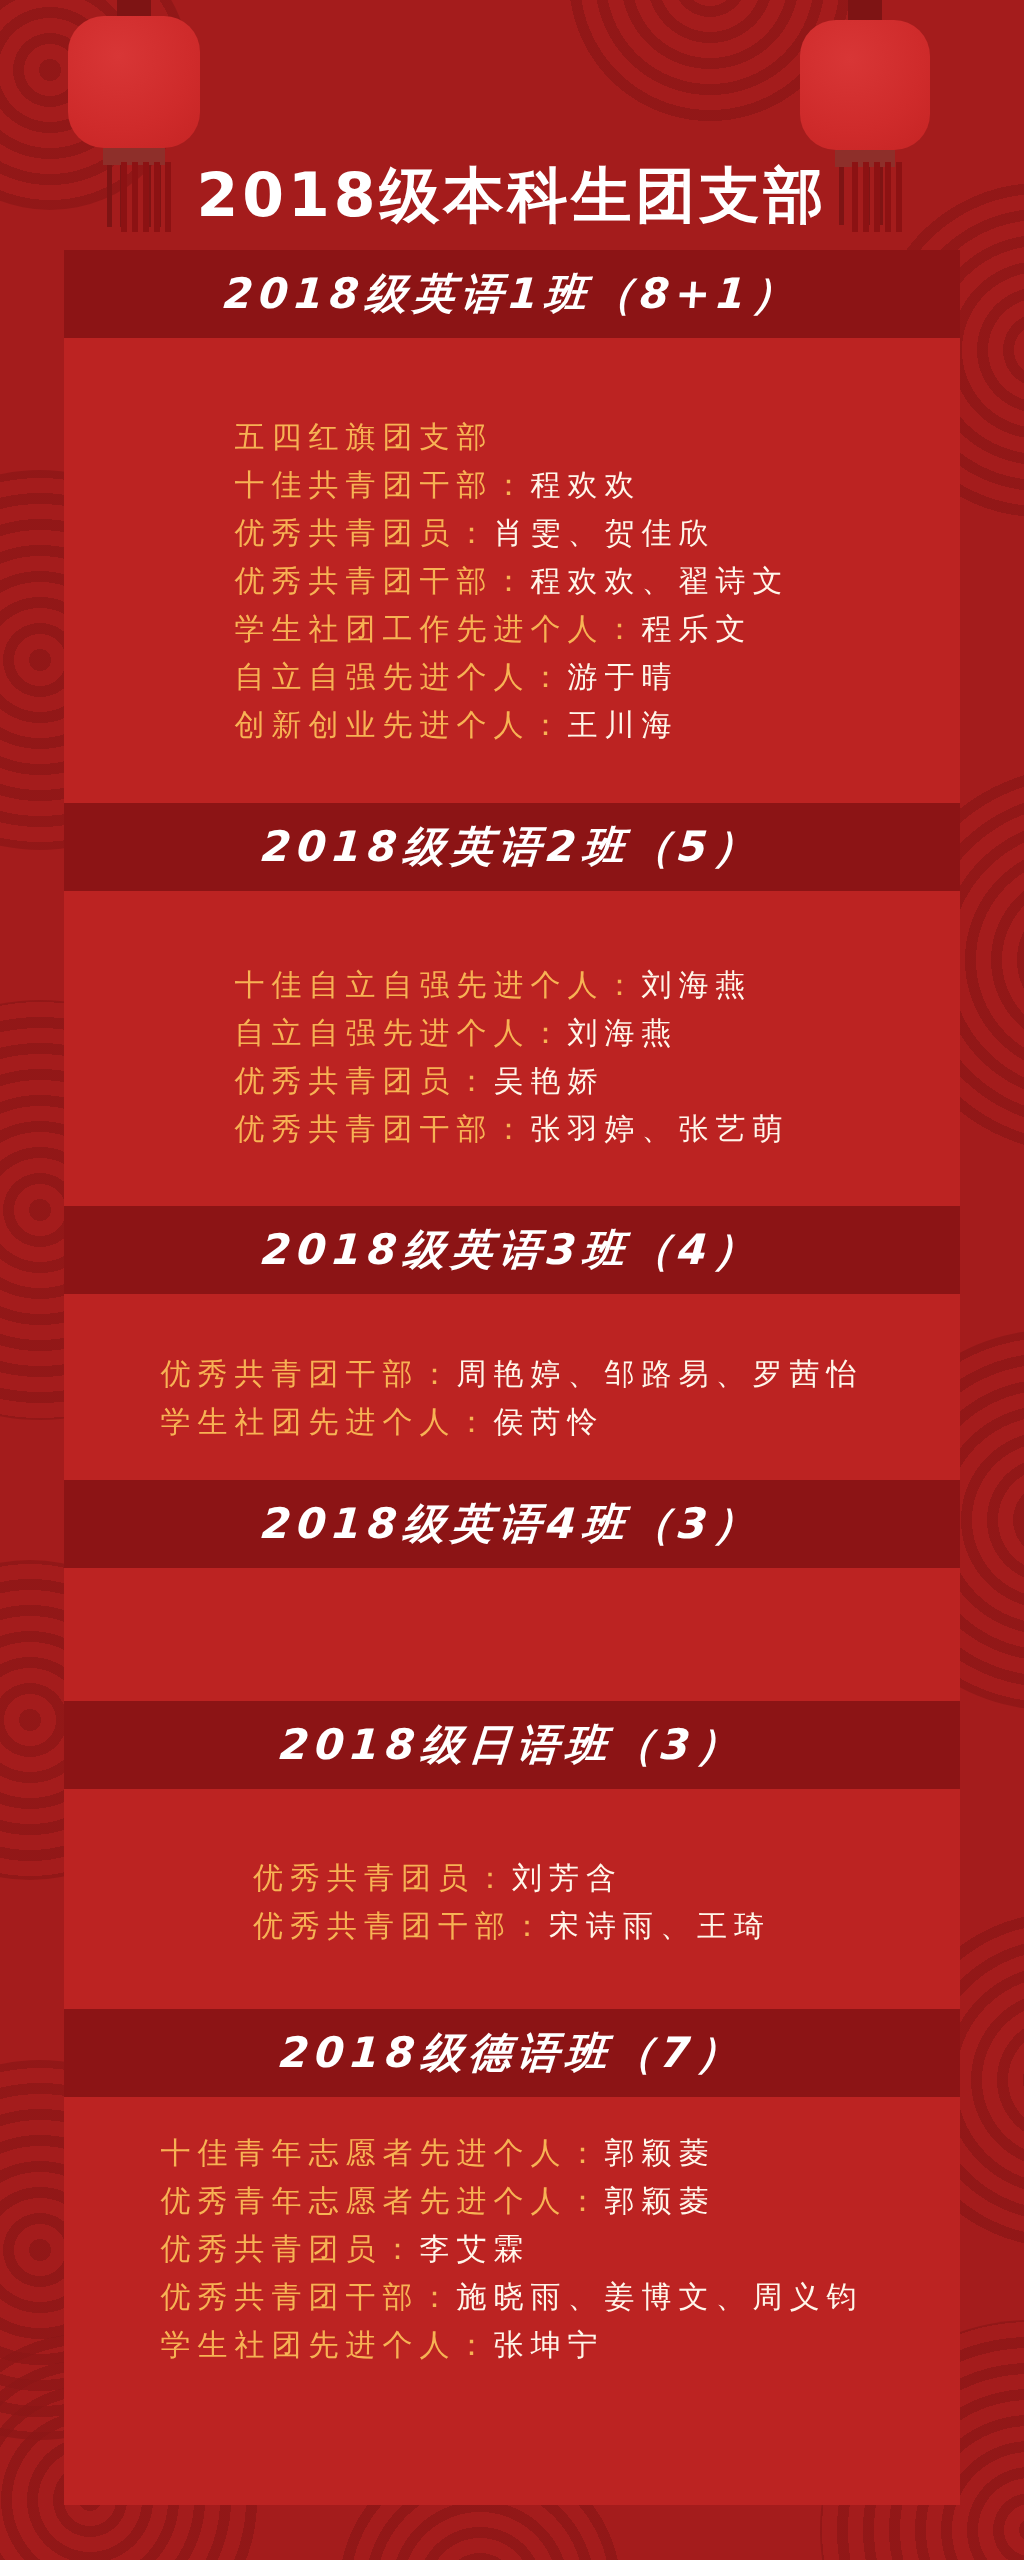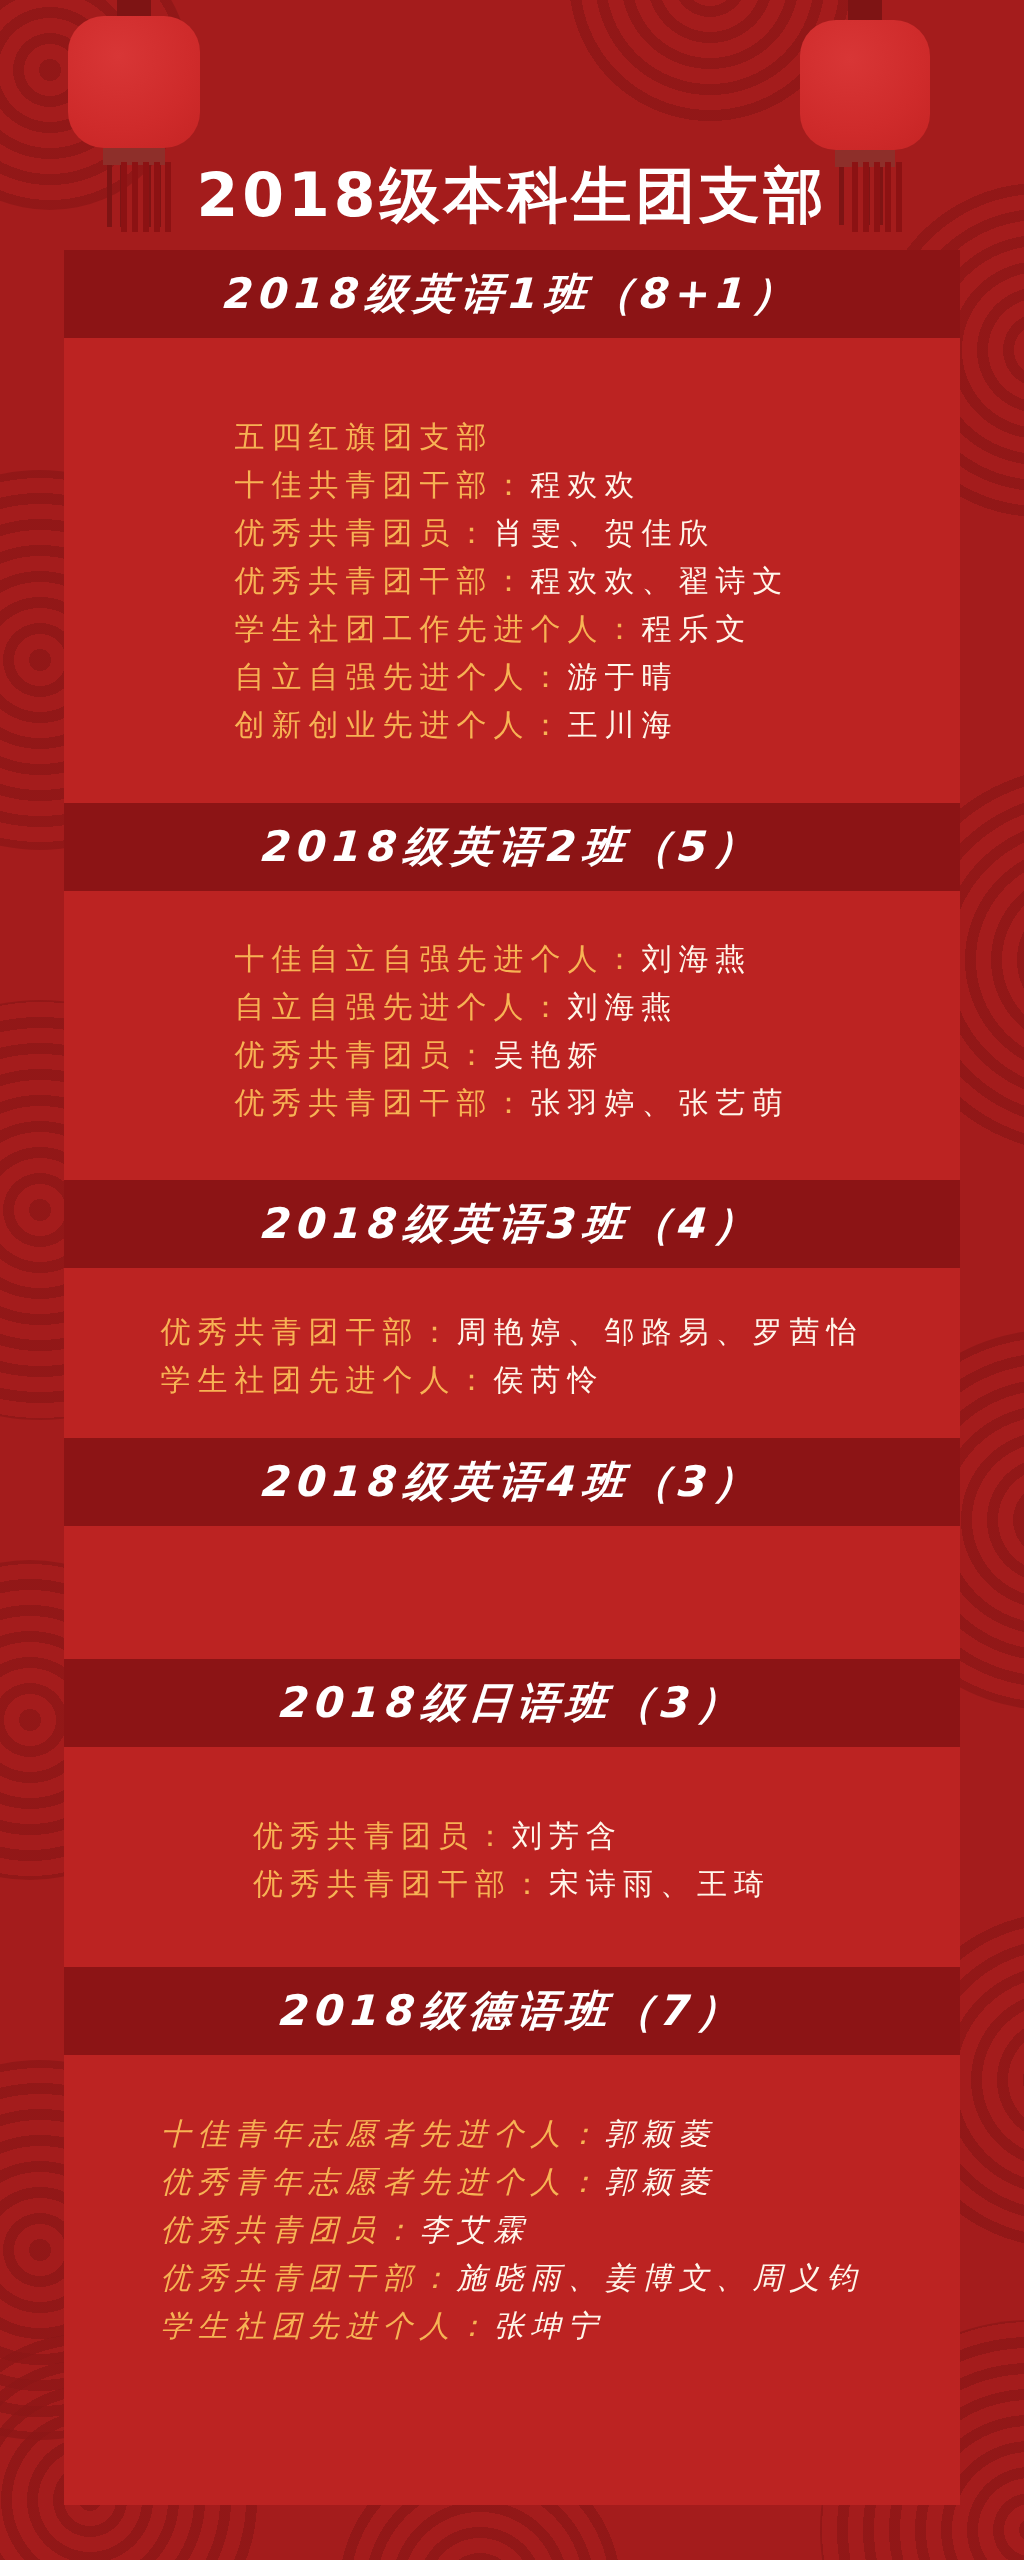--- a/index.html
+++ b/index.html
@@ -55,25 +55,25 @@
   }
   .awards { text-align:center; }
   .award-lines { display:inline-block; text-align:left; }
   .award-line {
     font-size:30px; line-height:48px; letter-spacing:7px; white-space:nowrap;
     font-family:"DejaVu Serif", serif;
   }
   .gold  { color:#F7B254; }
   .names { color:#FFF6EA; }
   .sec-1 .awards { margin:75px 0 54px; }
-  .sec-2 .awards { margin:44px 0 53px; }
-  .sec-3 .awards { margin:40px 0 34px; }
+  .sec-2 .awards { margin:70px 0 53px; }
+  .sec-3 .awards { margin:56px 0 34px; }
   .sec-4 .awards { margin:55px 0 59px; }
   .sec-5 .awards { margin:65px 0 59px; }
-  .sec-6 .awards { margin:55px 0 0;font-style:italic; }
+  .sec-6 .awards { margin:32px 0 0; }
 </style>
 </head>
 <body>
 
 <div class="poster">
 
   <div class="ring" style="left:-90px;  top:-70px;   width:280px; height:280px;"></div>
   <div class="ring" style="left:-150px; top:470px;   width:380px; height:380px;"></div>
   <div class="ring" style="left:-170px; top:1000px;  width:420px; height:420px;"></div>
   <div class="ring" style="left:-130px; top:1560px;  width:320px; height:320px;"></div>

